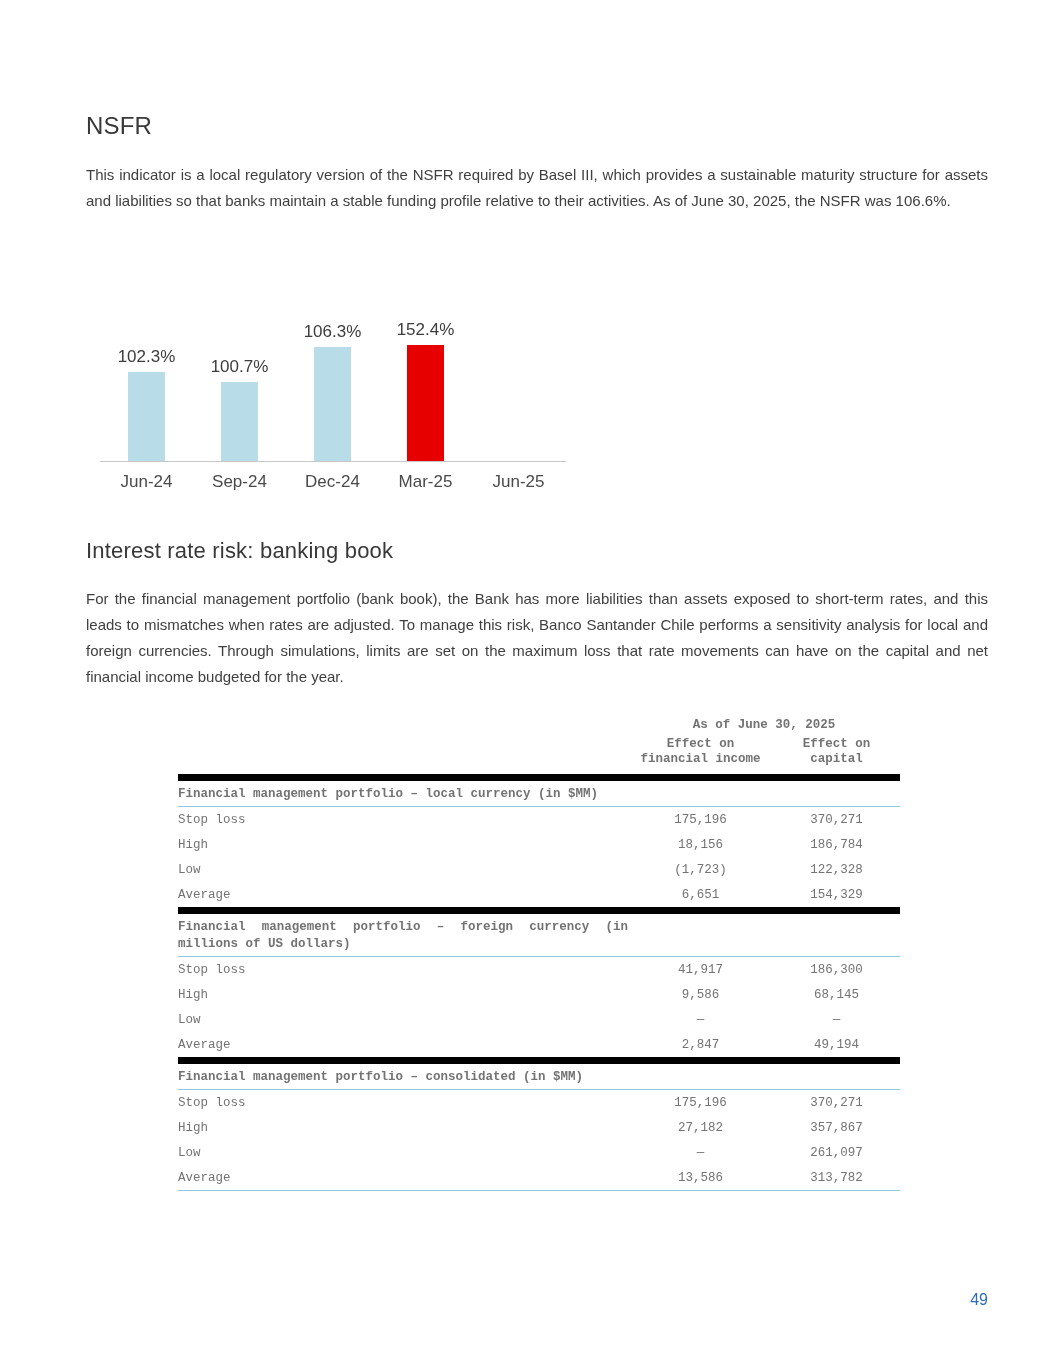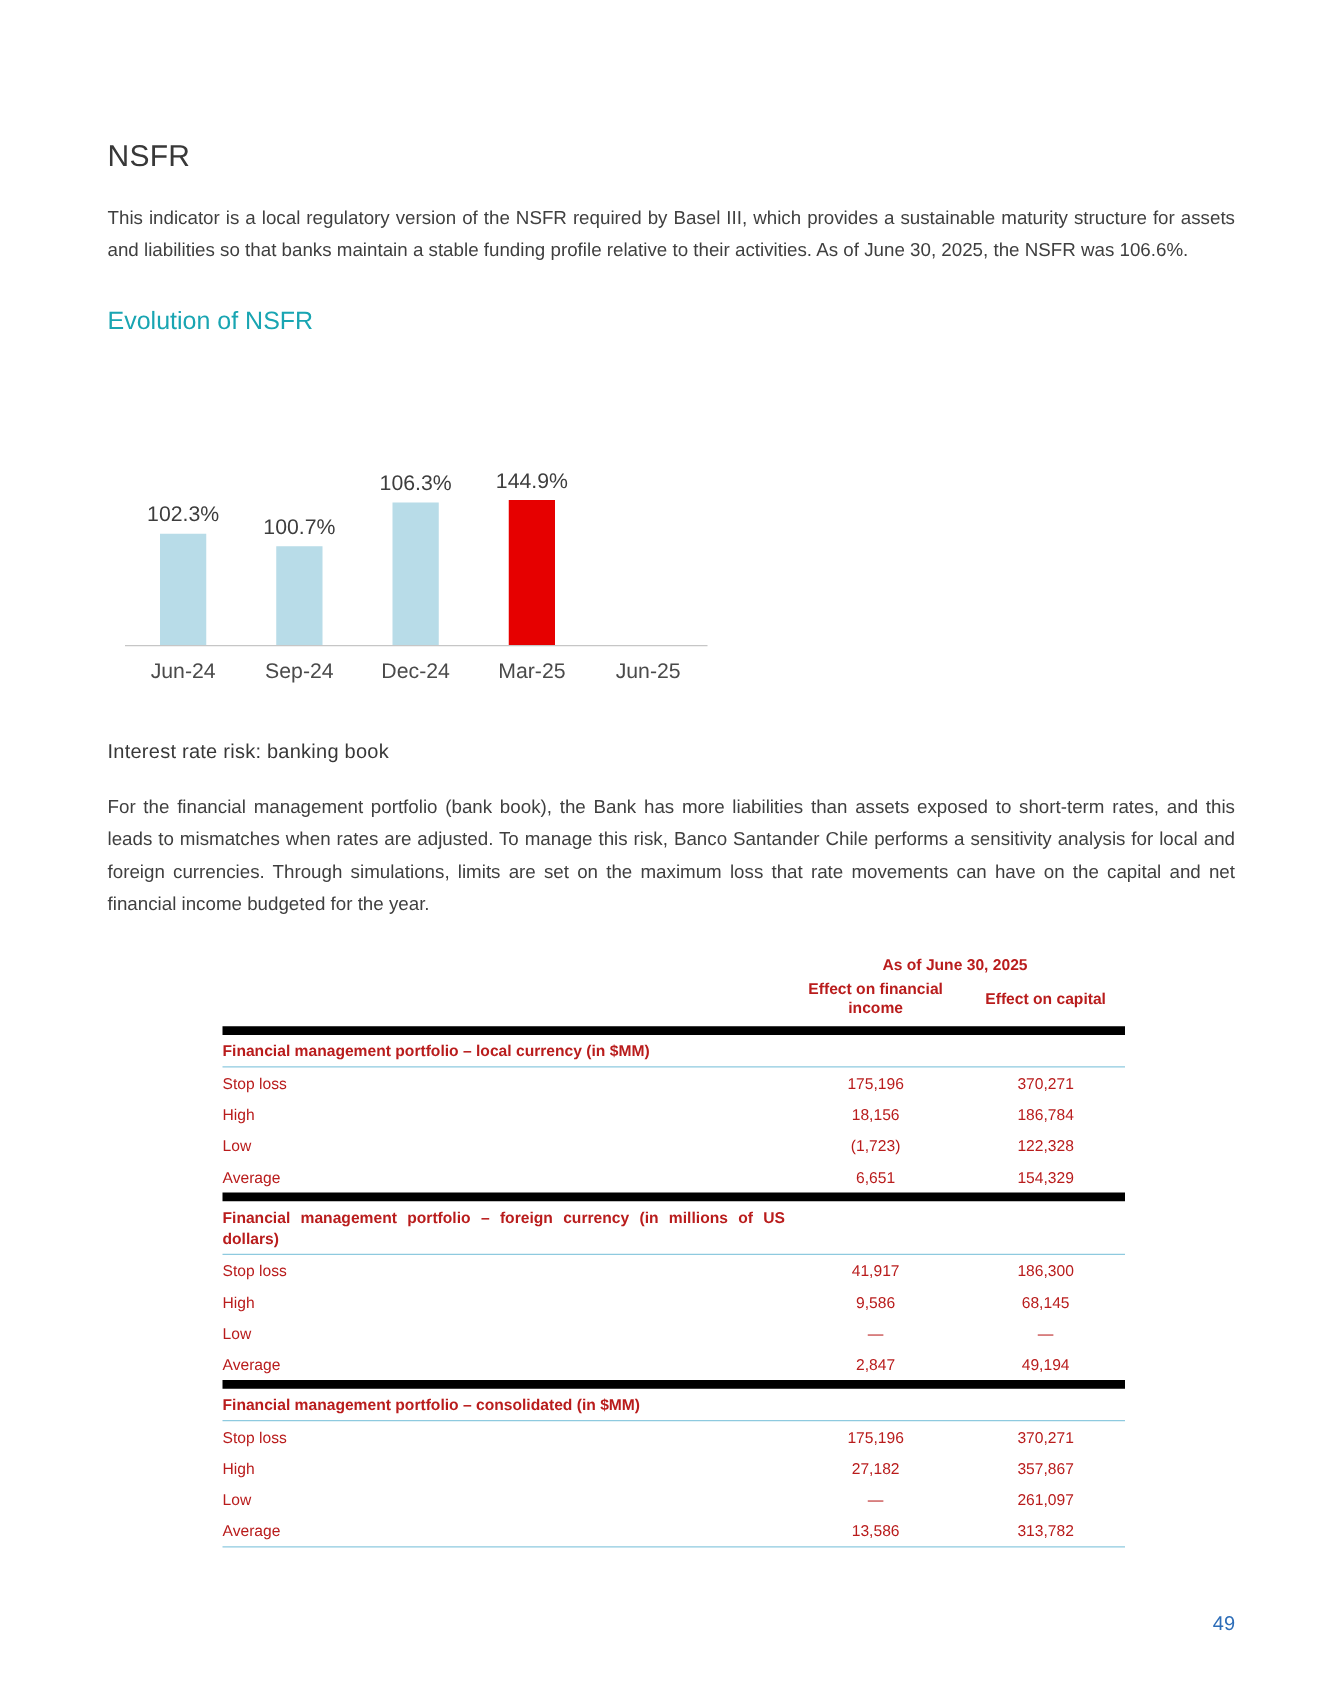--- a/index.html
+++ b/index.html
@@ -52,29 +52,30 @@
   .bar { width: 37px; }
   .chart-cats { display: flex; }
   .chart-cat {
     width: 93px;
     text-align: center;
     font-size: 17px;
     color: #4a4a4a;
     padding-top: 10px;
   }
 
-  .h-interest { margin-top: 46px; font-size: 16px; }
+  .h-interest { margin-top: 46px; font-size: 22px; }
 
   
   .table-wrap {
     margin: 28px 0 0 92px;
     width: 722px;
     font-size: 12.5px;
     border-bottom: 1px solid #8ecadf;
-    color: #b91c1c;
+    color: #737373;
+    font-family: Liberation Mono, monospace;
   }
   .trow {
     display: grid;
     grid-template-columns: 450px 145px 127px;
     align-items: center;
   }
   .cell.num { text-align: center; }
   .t-date { padding-bottom: 5px; }
   .date-header {
     grid-column: 2 / 4;
@@ -112,38 +113,37 @@
 </style>
 </head>
 <body>
 
 <div class="page">
   <div class="content">
 
     <h1 class="h-main">NSFR</h1>
     <p class="body-text">This indicator is a local regulatory version of the NSFR required by Basel III, which provides a sustainable maturity structure for assets and liabilities so that banks maintain a stable funding profile relative to their activities. As of June 30, 2025, the NSFR was 106.6%.</p>
 
-    <h2 class="h-teal">Evolution of NSFR</h2>
 
     <div class="chart-wrap">
       <div class="chart-bars" id="chart-bars">
           <div class="bar-col">
             <div class="bar-value">102.3%</div>
             <div class="bar" style="height: 89px; background: rgb(184, 220, 232);"></div>
           </div>
           <div class="bar-col">
             <div class="bar-value">100.7%</div>
             <div class="bar" style="height: 79px; background: rgb(184, 220, 232);"></div>
           </div>
           <div class="bar-col">
             <div class="bar-value">106.3%</div>
             <div class="bar" style="height: 114px; background: rgb(184, 220, 232);"></div>
           </div>
           <div class="bar-col">
-            <div class="bar-value">144.9%</div>
+            <div class="bar-value">152.4%</div>
             <div class="bar" style="height: 116px; background: rgb(230, 0, 0);"></div>
           </div>
         </div>
       <div class="chart-cats" id="chart-cats">
           <div class="chart-cat">Jun-24</div>
           <div class="chart-cat">Sep-24</div>
           <div class="chart-cat">Dec-24</div>
           <div class="chart-cat">Mar-25</div>
           <div class="chart-cat">Jun-25</div>
         </div>

